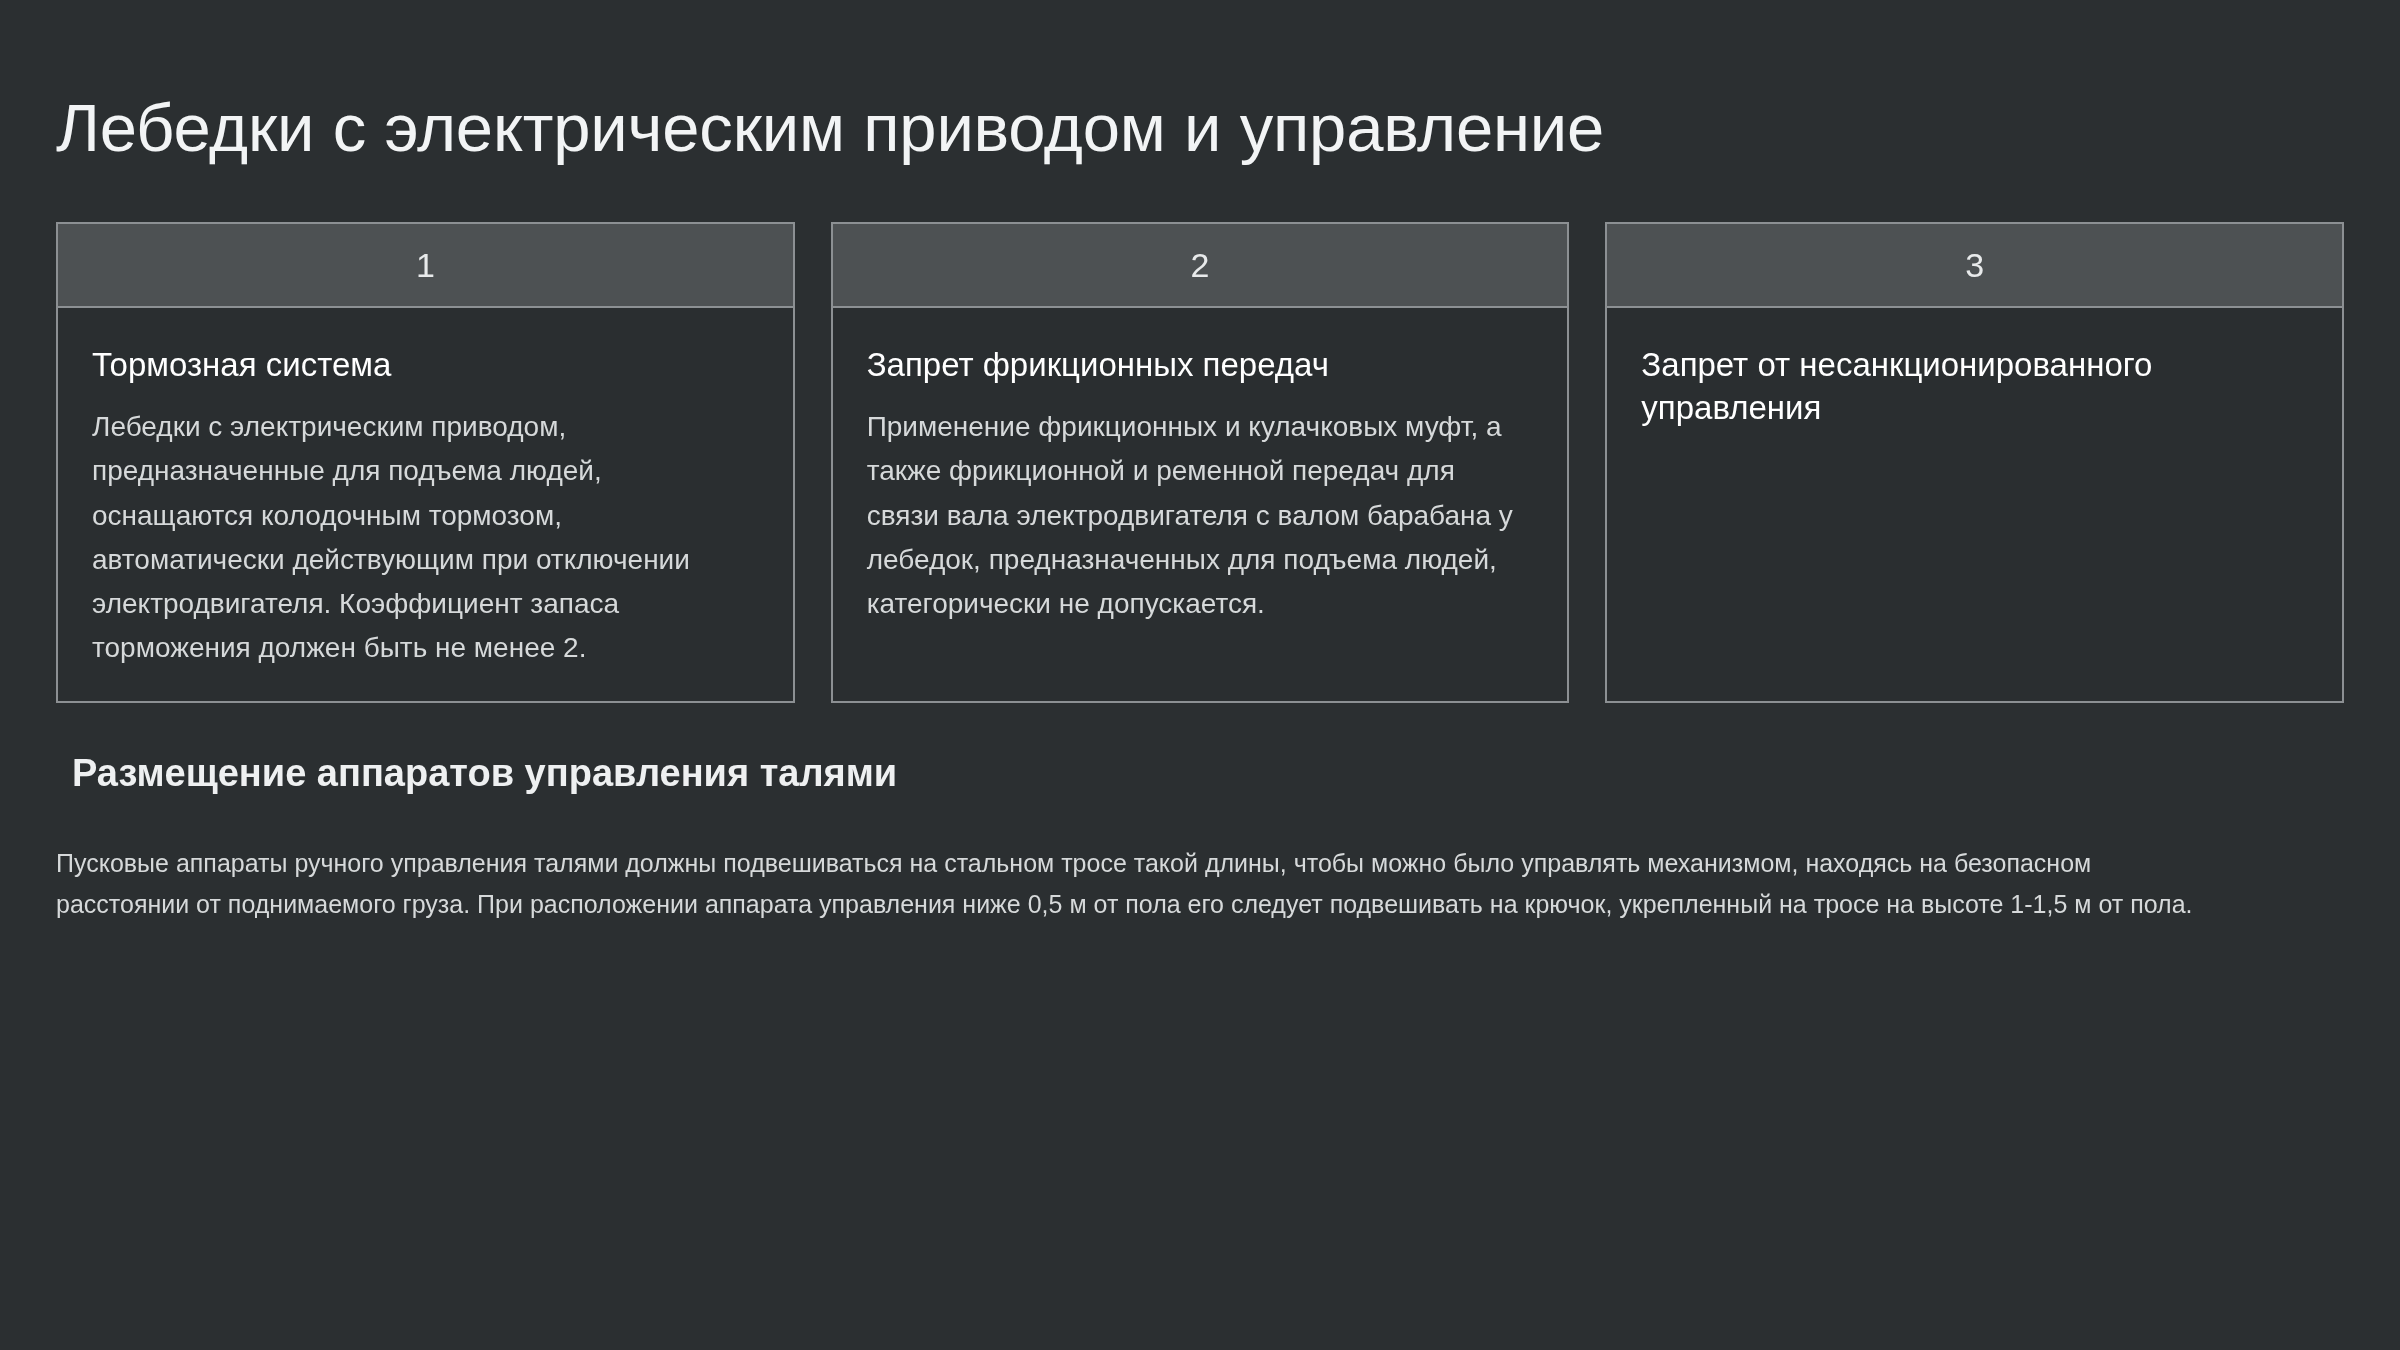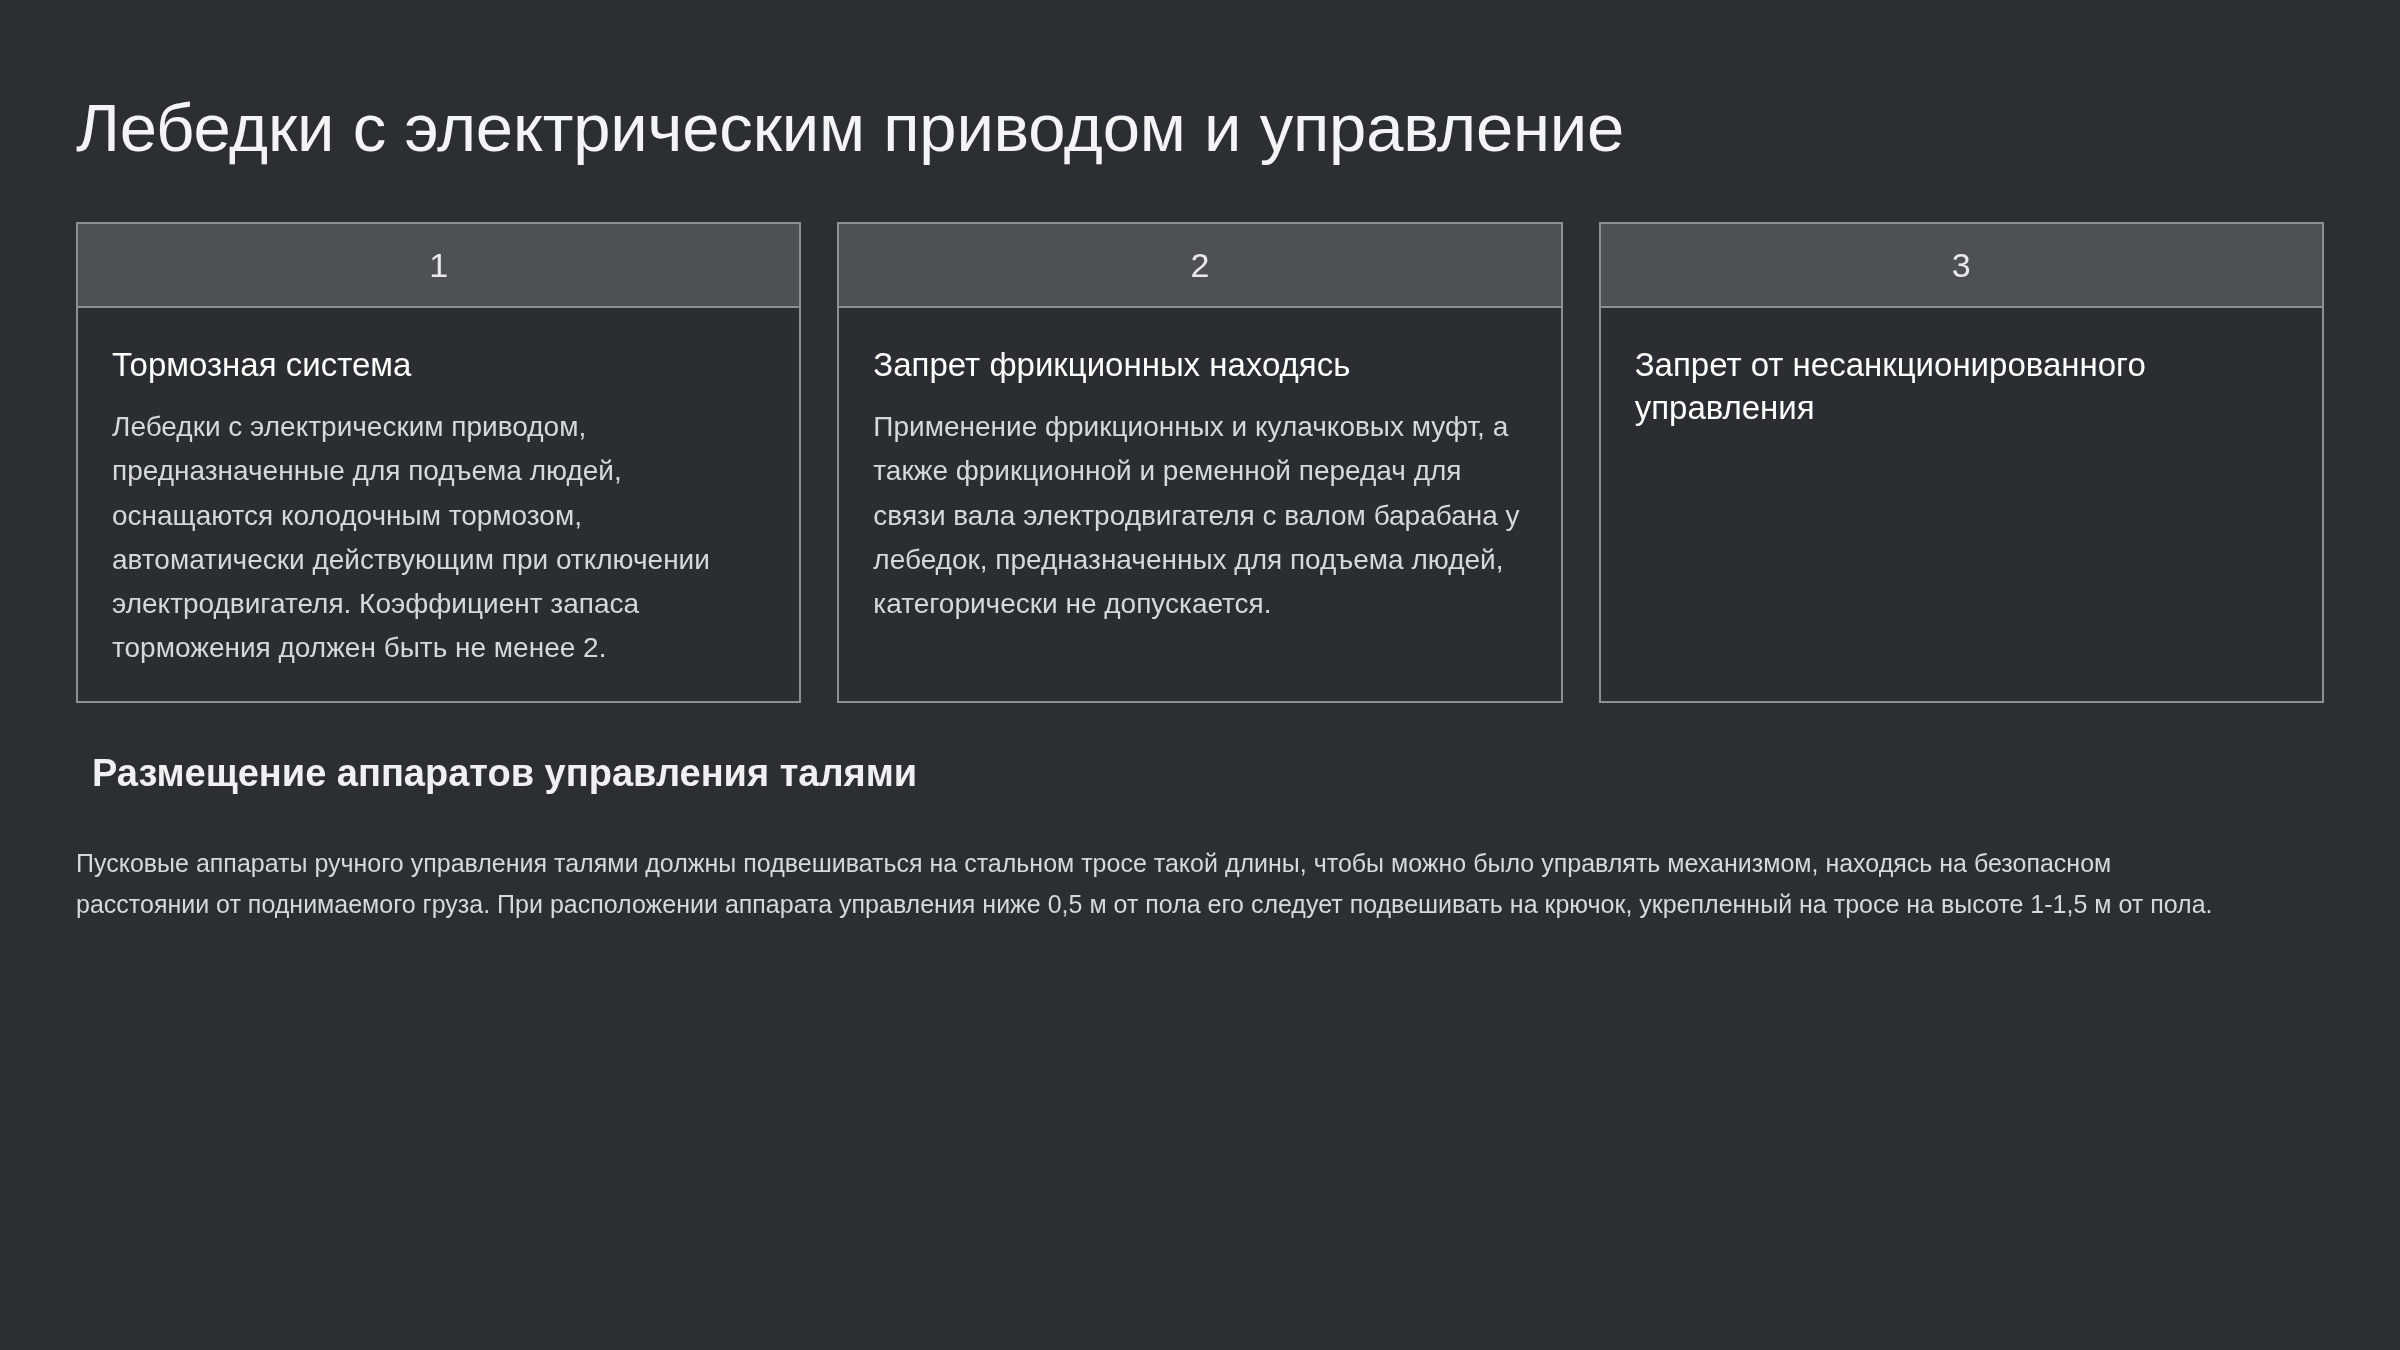--- a/index.html
+++ b/index.html
@@ -15,21 +15,21 @@
     color: #e9ebec;
     -webkit-font-smoothing: antialiased;
   }
 
   .page {
     position: relative;
     width: 2400px;
     height: 1350px;
     background: #2b2f31;
     box-sizing: border-box;
-    padding: 0 76px;
+    padding: 0 56px;
   }
 
   
   .page-title {
     margin: 0;
     padding-top: 92px;
     font-size: 67px;
     line-height: 1.08;
     font-weight: 400;
     letter-spacing: -0.2px;
@@ -132,21 +132,21 @@
         <h2 class="card-title">Тормозная система</h2>
         <p class="card-text">Лебедки с электрическим приводом, предназначенные для подъема людей, оснащаются колодочным тормозом, автоматически действующим при отключении электродвигателя. Коэффициент запаса торможения должен быть не менее 2.</p>
       </div>
     </div>
 
     <div class="card">
       <div class="card-header">
         <span class="card-number">2</span>
       </div>
       <div class="card-body">
-        <h2 class="card-title">Запрет фрикционных находясь</h2>
+        <h2 class="card-title">Запрет фрикционных передач</h2>
         <p class="card-text">Применение фрикционных и кулачковых муфт, а также фрикционной и ременной передач для связи вала электродвигателя с валом барабана у лебедок, предназначенных для подъема людей, категорически не допускается.</p>
       </div>
     </div>
 
     <div class="card">
       <div class="card-header">
         <span class="card-number">3</span>
       </div>
       <div class="card-body">
         <h2 class="card-title">Запрет от несанкционированного управления</h2>

